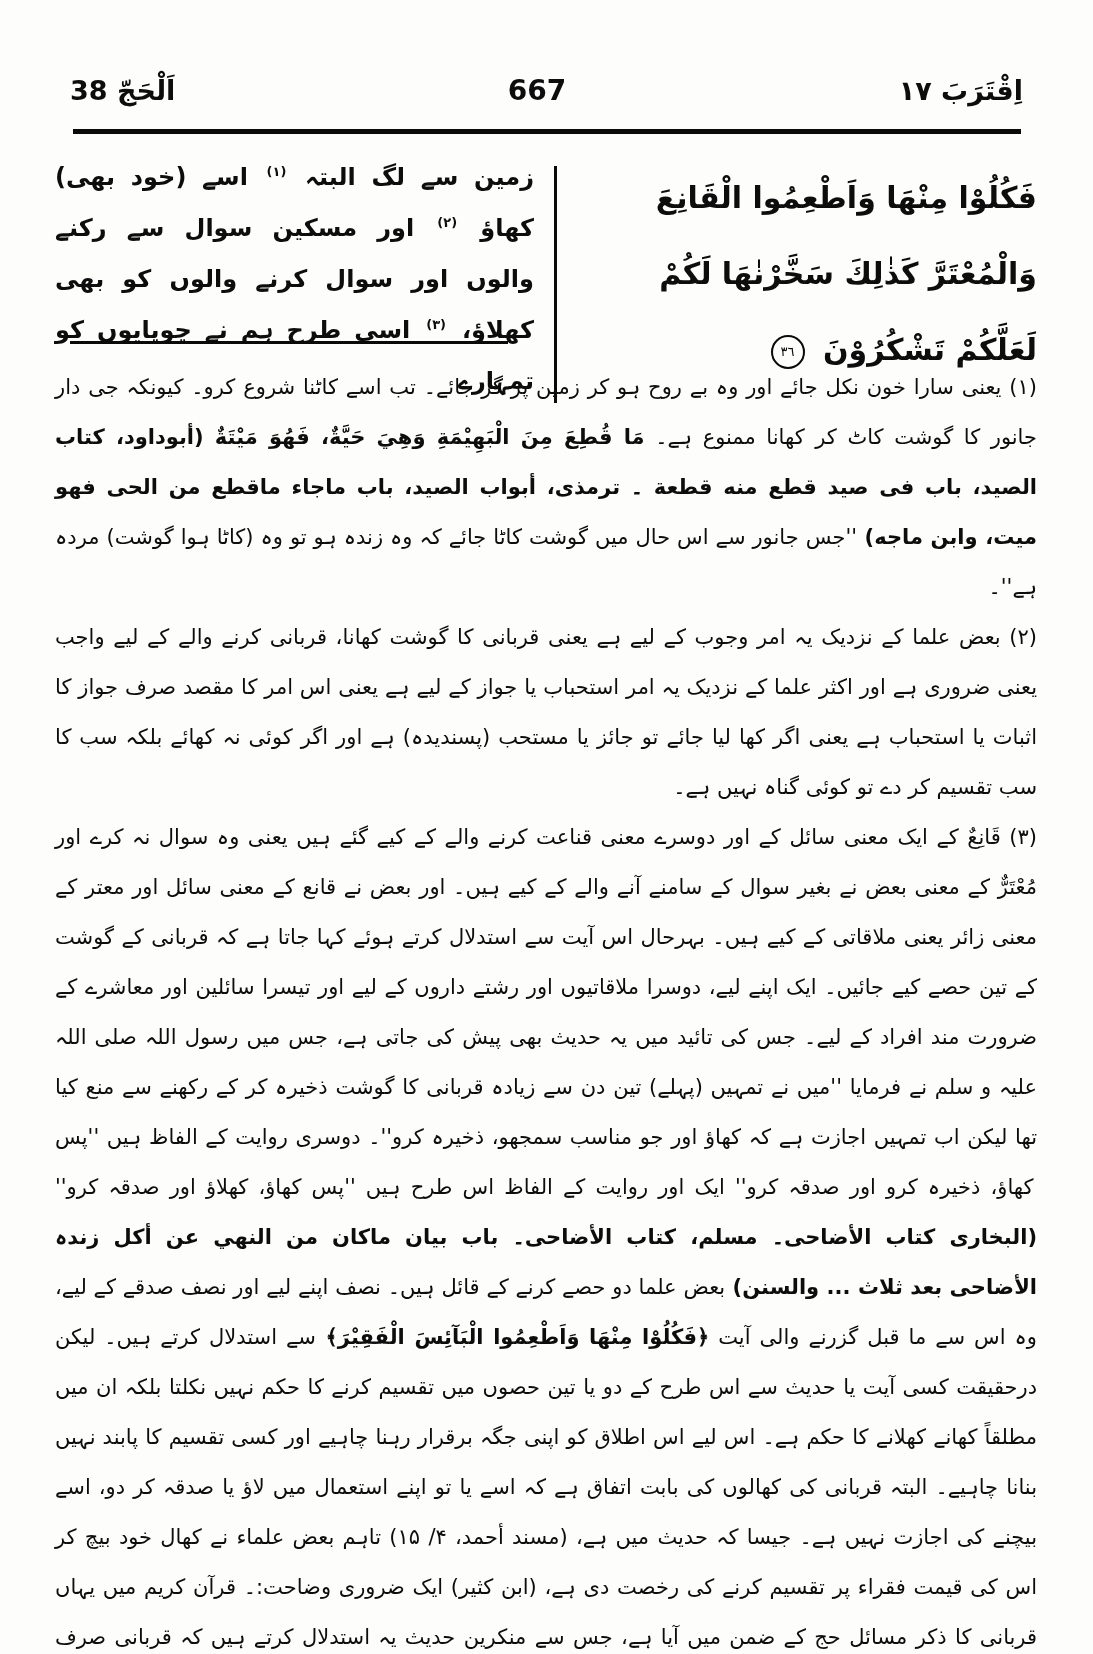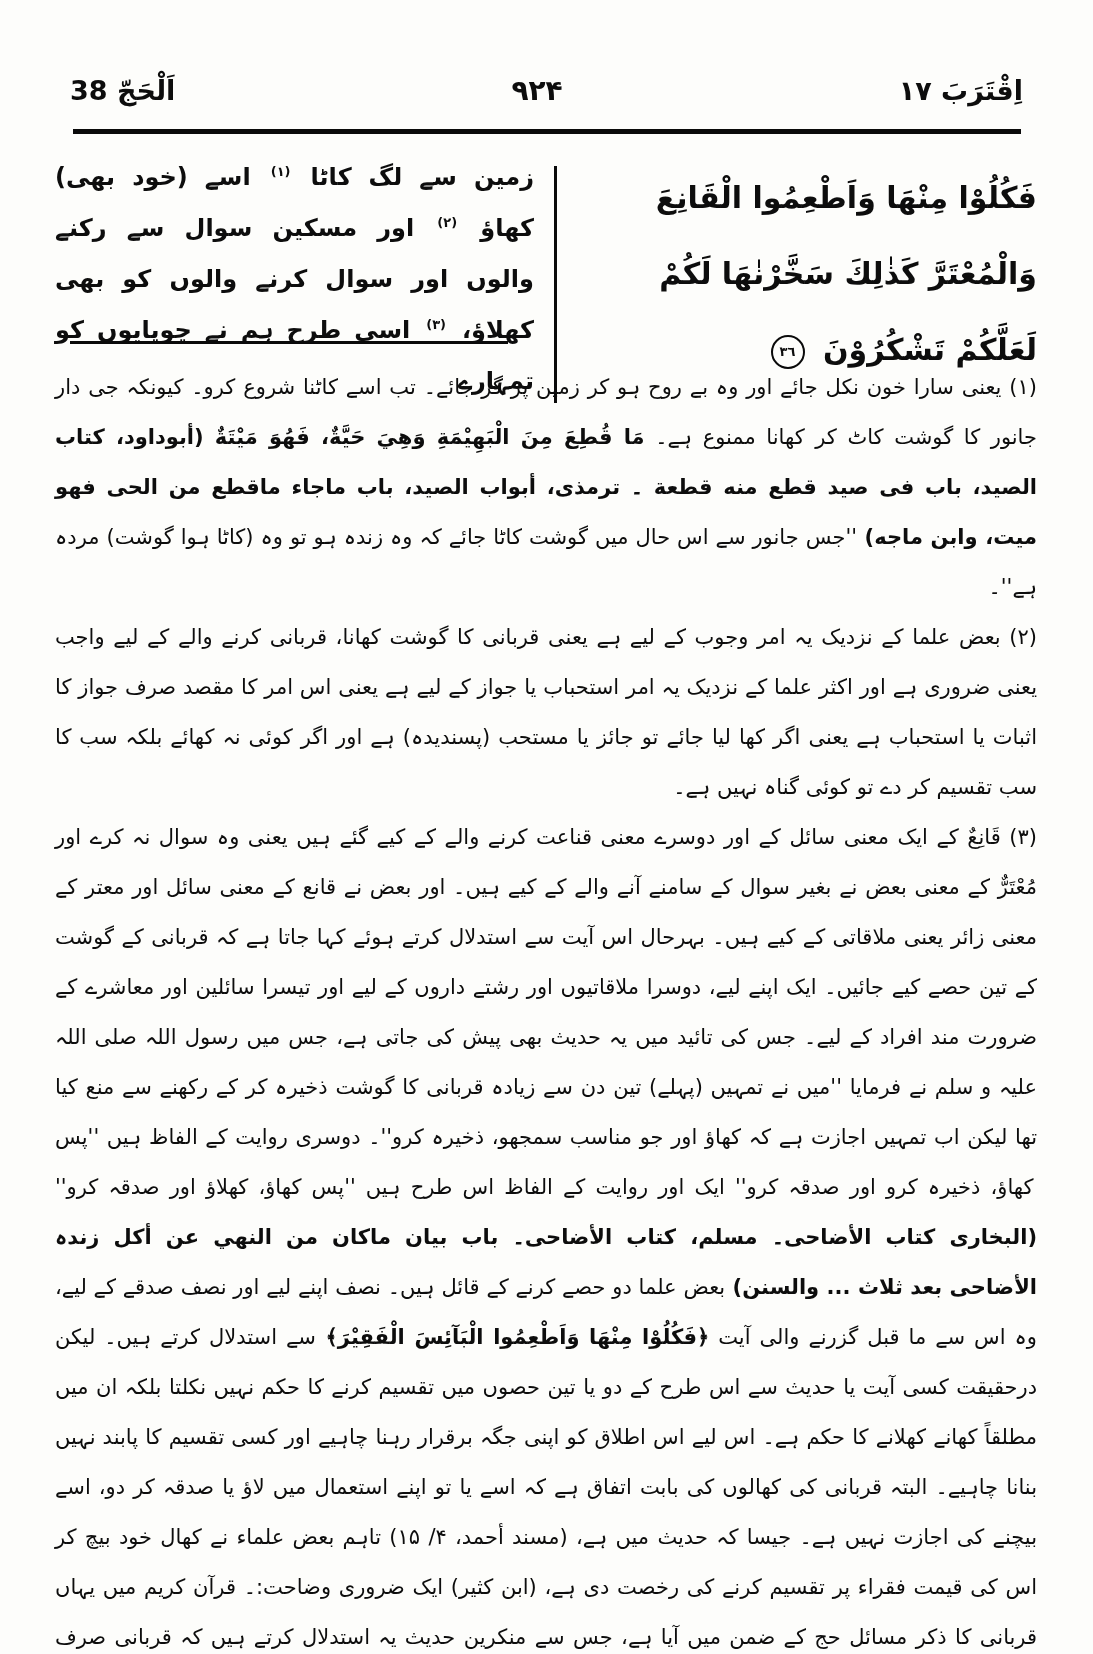--- a/index.html
+++ b/index.html
@@ -59,21 +59,21 @@
   }
   .ayah-marker {
     display: inline-flex;
     align-items: center;
     justify-content: center;
     width: 30px;
     height: 30px;
     border: 2.5px solid #0a0a0a;
     border-radius: 50%;
     font-size: 13px;
-    font-weight: 700;
+    font-weight: 400;
     line-height: 1;
     margin: 0 8px;
     vertical-align: middle;
   }
   .col-divider {
     flex: 0 0 3px;
     background: #0a0a0a;
     margin: 14px 20px 4px 20px;
   }
   .translation-col {
@@ -117,33 +117,33 @@
   .fn-ref { font-weight: 700; }
   .fn-quote { font-weight: 700; }
 </style>
 </head>
 <body>
 
 <div class="page">
 
   <div class="running-head">
     <span>اِقْتَرَبَ ۱۷</span>
-    <span class="center-no">٩٢۴</span>
+    <span class="center-no">667</span>
     <span>اَلْحَجّ 38</span>
   </div>
   <div class="head-rule"></div>
 
   <div class="verse-block">
     <div class="arabic-col">
       <span>فَكُلُوْا مِنْهَا وَاَطْعِمُوا الْقَانِعَ وَالْمُعْتَرَّ كَذٰلِكَ سَخَّرْنٰهَا لَكُمْ لَعَلَّكُمْ تَشْكُرُوْنَ</span>
       <span class="ayah-marker">٣٦</span>
     </div>
     <div class="col-divider"></div>
     <div class="translation-col">
-      <span>زمین سے لگ کاٹا</span>
+      <span>زمین سے لگ البتہ</span>
       <sup>(۱)</sup>
       <span>اسے (خود بھی) کھاؤ</span>
       <sup>(۲)</sup>
       <span>اور مسکین سوال سے رکنے والوں اور سوال کرنے والوں کو بھی کھلاؤ،</span>
       <sup>(۳)</sup>
       <span>اسی طرح ہم نے چوپایوں کو تمہارے</span>
     </div>
   </div>
 
   <div class="fn-sep-line"></div>

